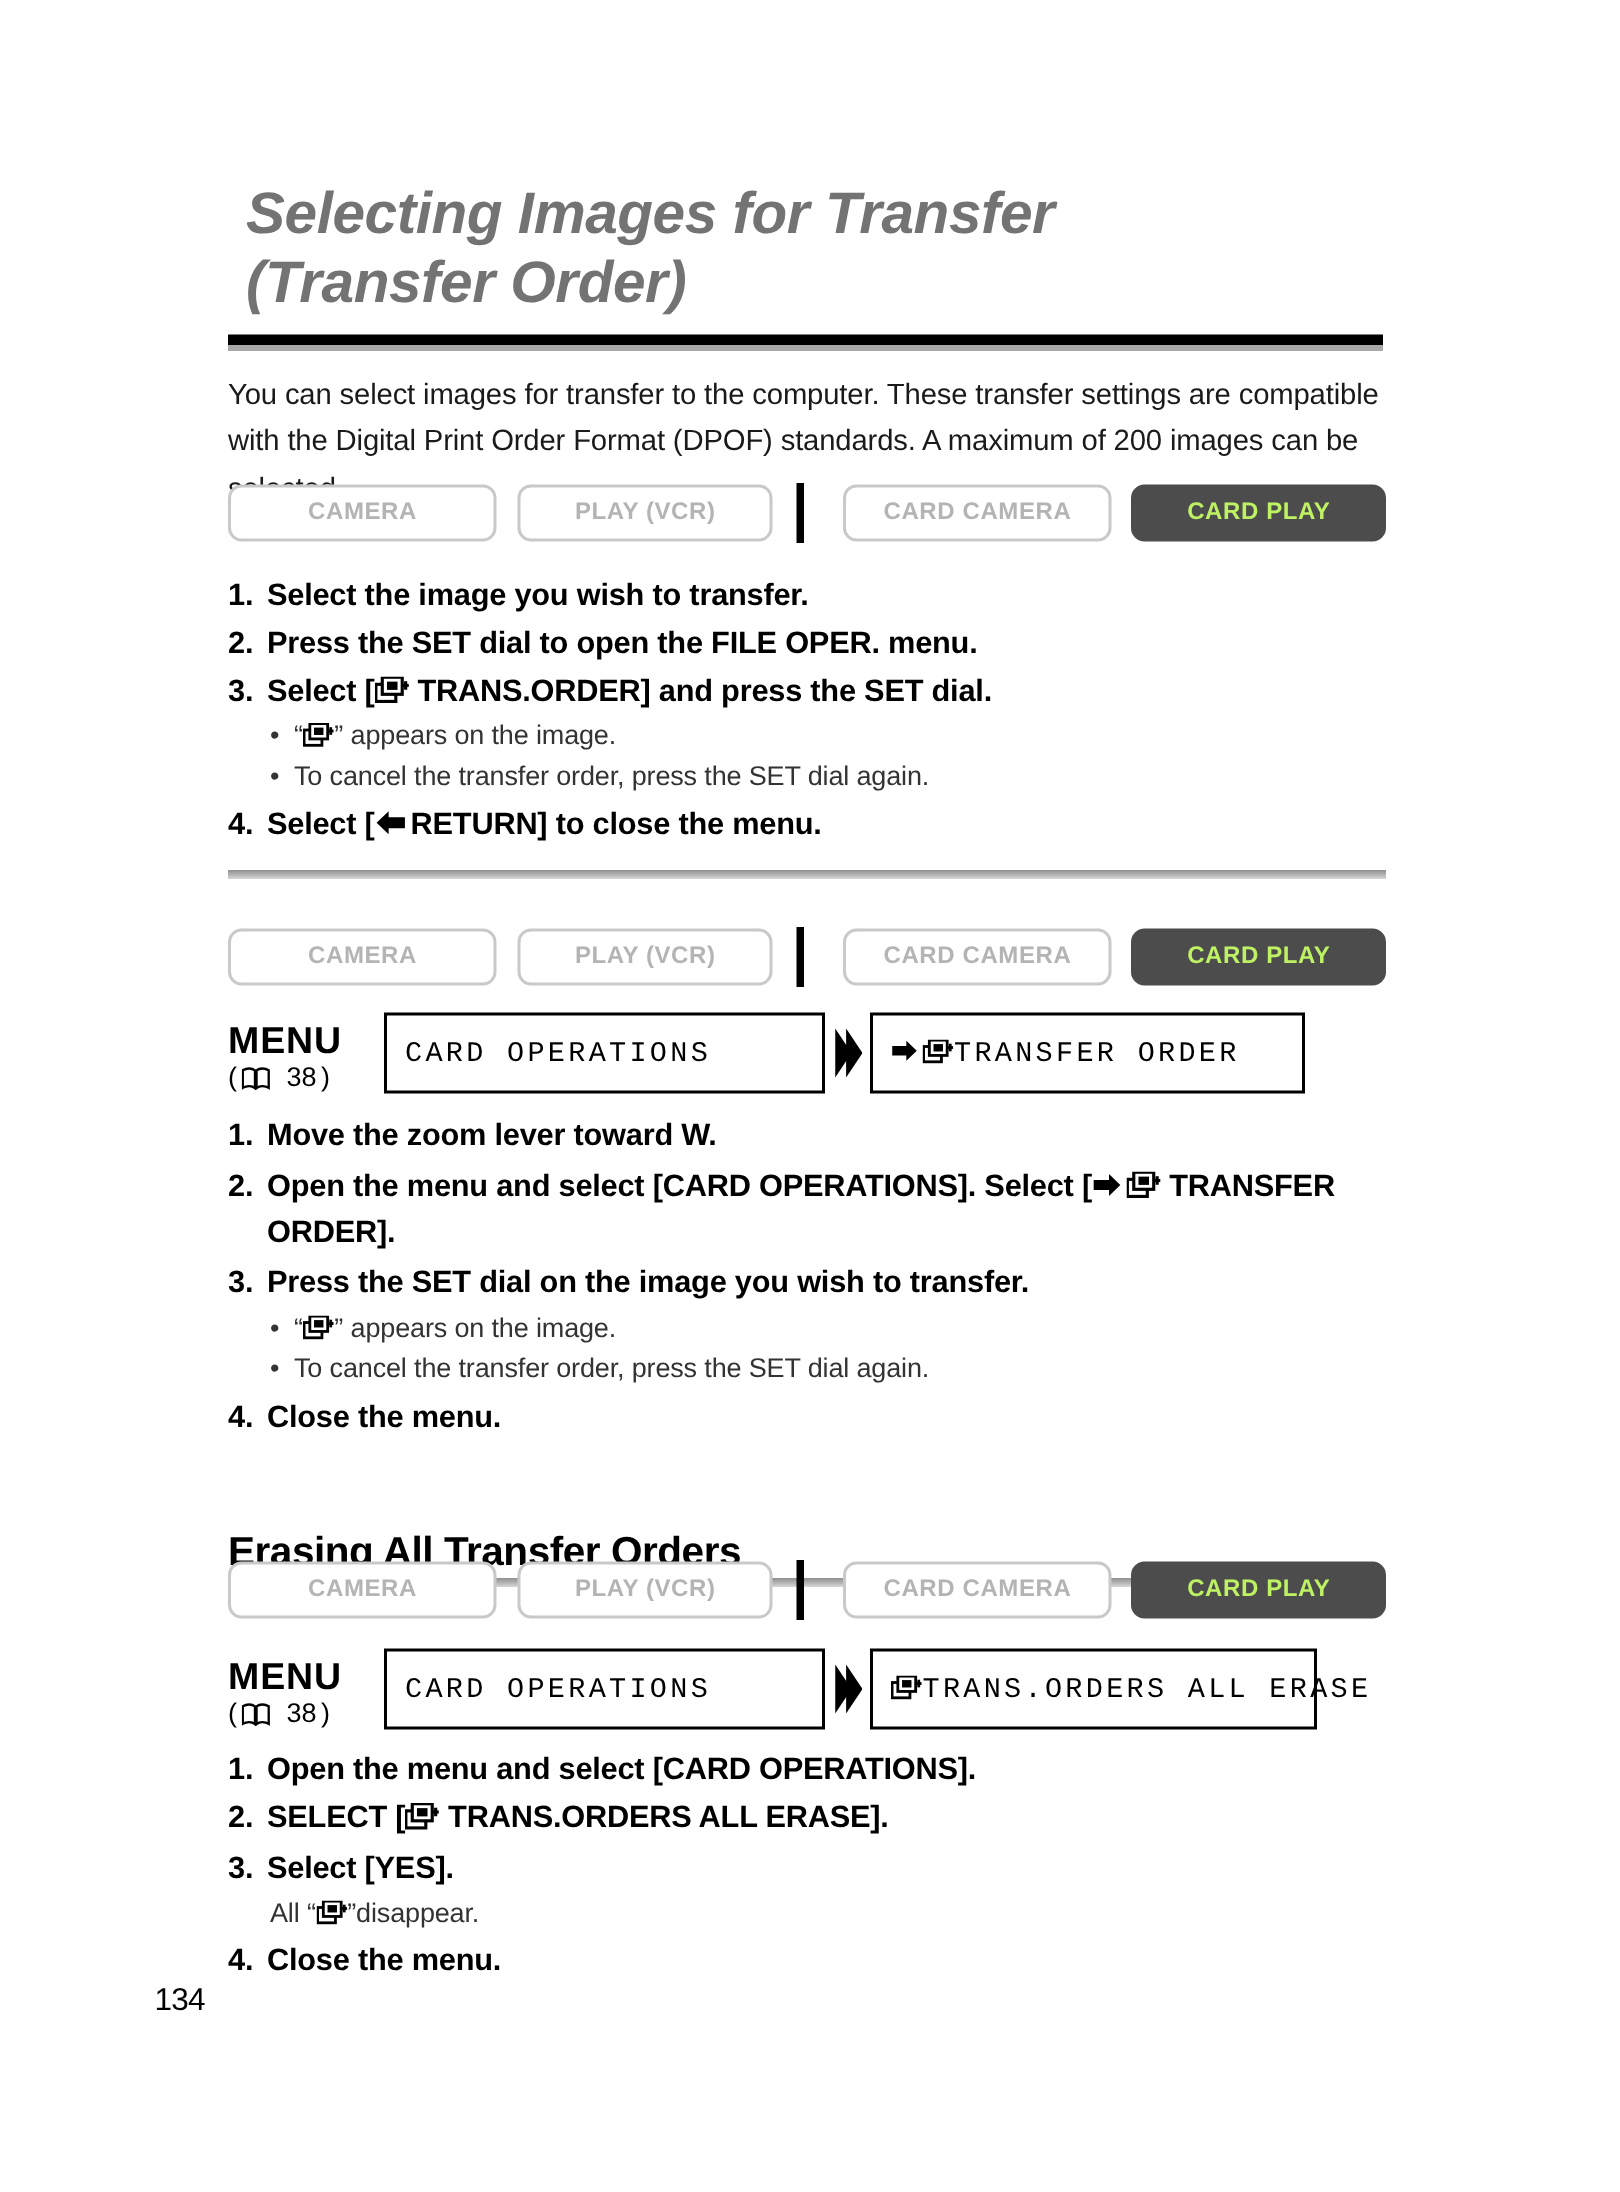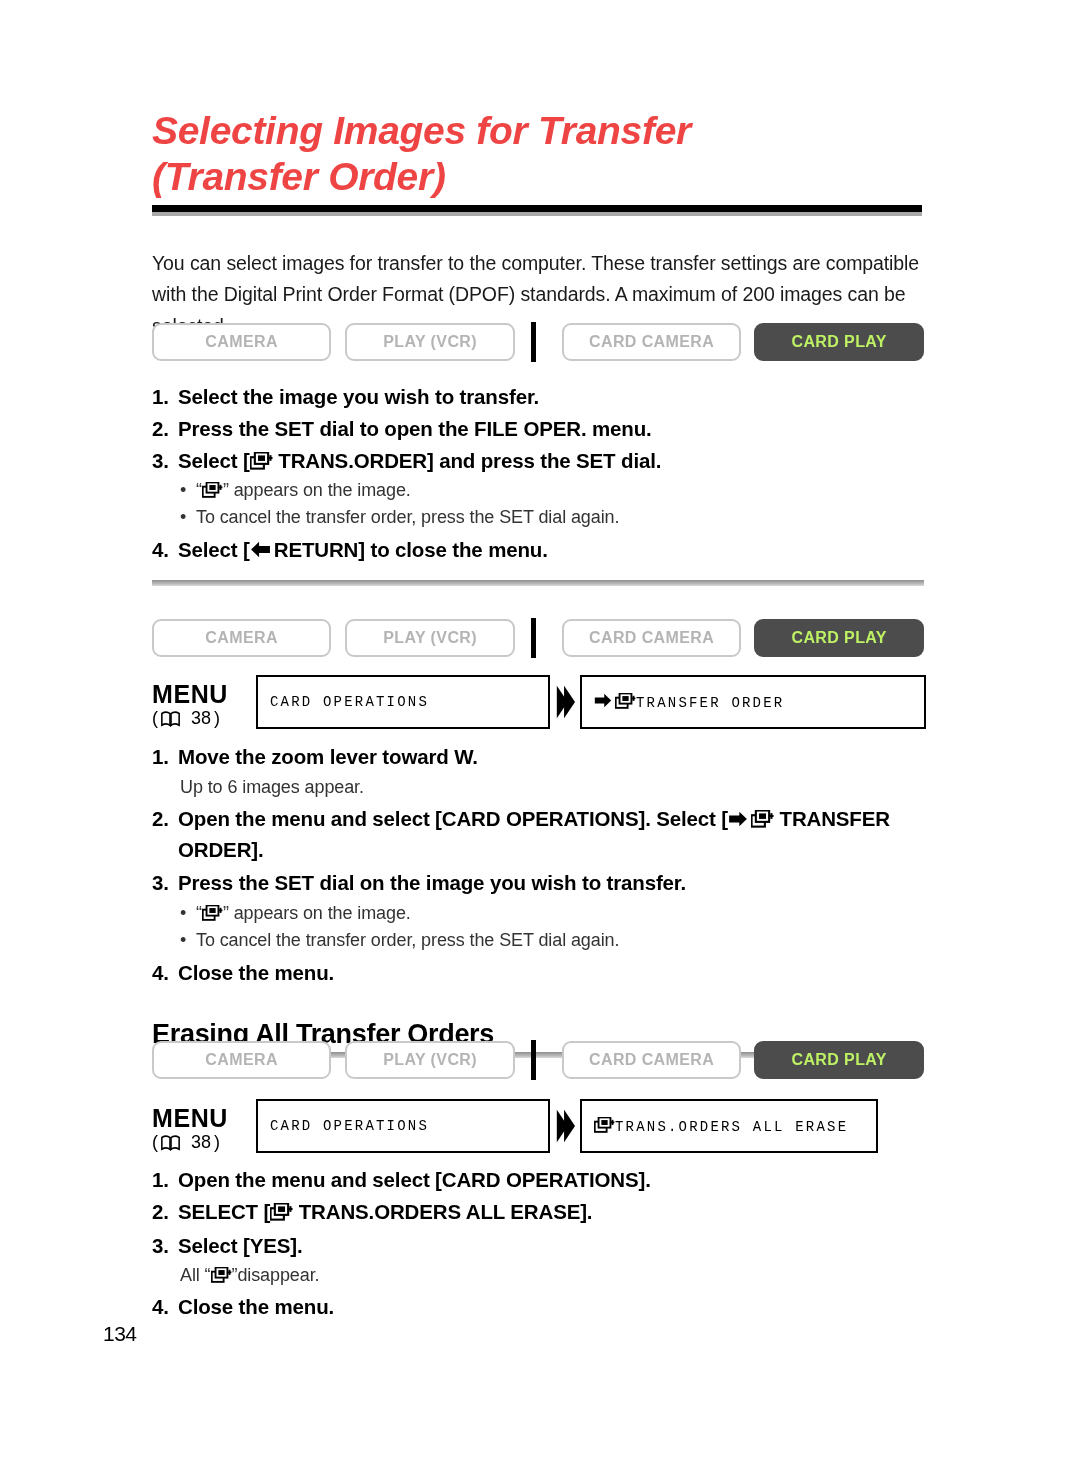--- a/index.html
+++ b/index.html
@@ -30,22 +30,22 @@
     left: 152px;
     top: 108px;
     width: 770px;
   }
   .doc-title {
     font-size: 39px;
     font-weight: bold;
     font-style: italic;
     line-height: 1.17;
     letter-spacing: -0.3px;
-    color: #ef4444;
-    margin: 0;
+    color: #737373;
+    margin: 12px;
     white-space: pre-line;
   }
   .title-rule {
     margin-top: 6px;
     height: 7px;
     background: #000;
     box-shadow: 0 4px 0 0 #a9a9a9;
     width: 770px;
   }
 
@@ -182,26 +182,26 @@
   .menu-box {
     border: 2px solid #000;
     height: 54px;
     display: flex;
     align-items: center;
     padding: 0 12px;
     background: #fff;
   }
   .menu-box .mtext {
     font-family: "Liberation Mono", "DejaVu Sans Mono", monospace;
-    font-size: 14px;
+    font-size: 19px;
     letter-spacing: 2.2px;
     white-space: nowrap;
   }
   .box-a { width: 294px; }
-  .box-b { width: 346px; }
+  .box-b { width: 290px; }
   .box-b2 { width: 298px; }
 
   .flow-arrow {
     width: 30px;
     flex: none;
     height: 54px;
     display: flex;
     align-items: center;
     justify-content: center;
   }
@@ -345,21 +345,20 @@
     </div>
   </div>
 
   <div class="steps" style="top:742px;">
 
     <div class="step">
       <span class="num">1.</span>
       <span class="txt">Move the zoom lever toward W.</span>
     </div>
 
-    <div class="sub plain">Up to 6 images appear.</div>
 
     <div class="step" style="margin-top:3px;">
       <span class="num">2.</span>
       <span class="txt"><span>Open the menu and select [CARD OPERATIONS]. Select [</span><svg class="inline-arrow-right" width="20" height="16">
             <use href="#sym-arrow-right"></use>
           </svg><svg class="ticon" width="23" height="19">
             <use href="#sym-transfer"></use>
           </svg><span> TRANSFER ORDER].</span></span>
     </div>
 

